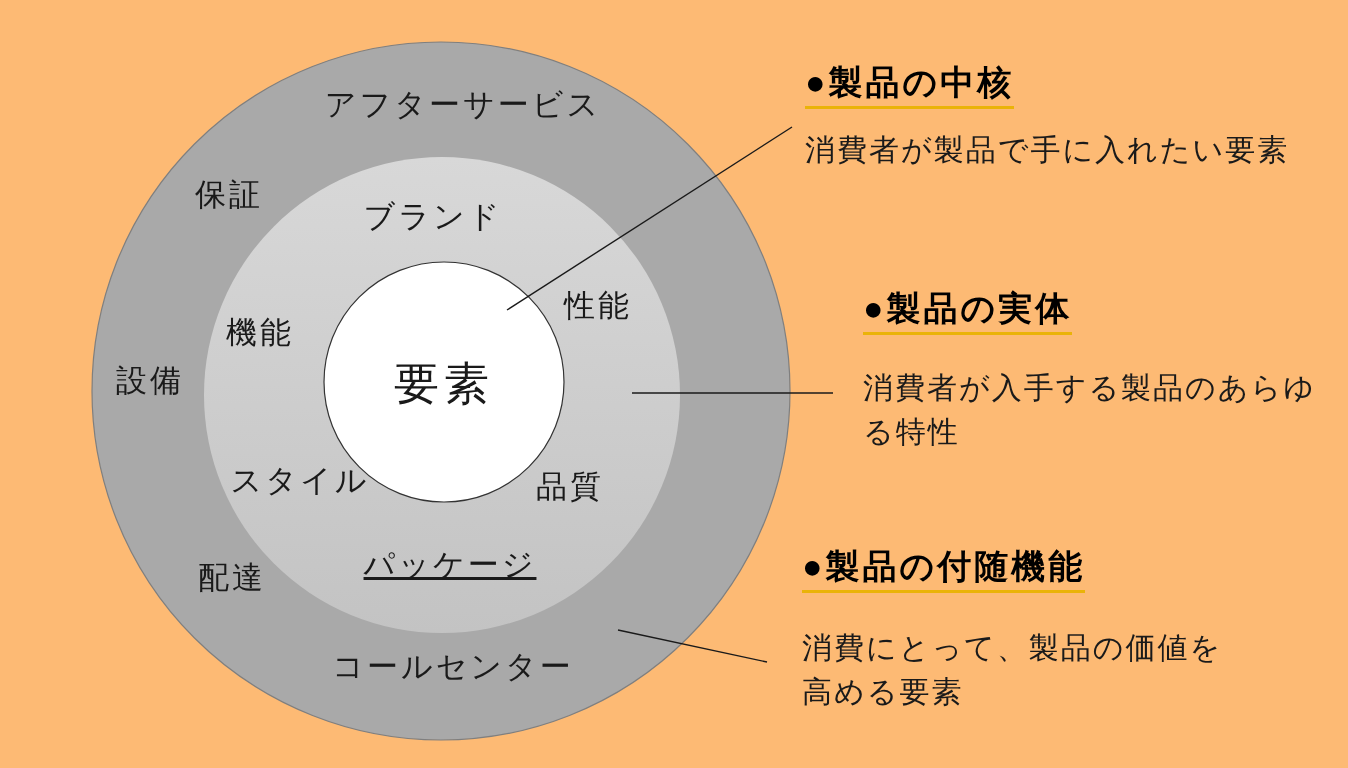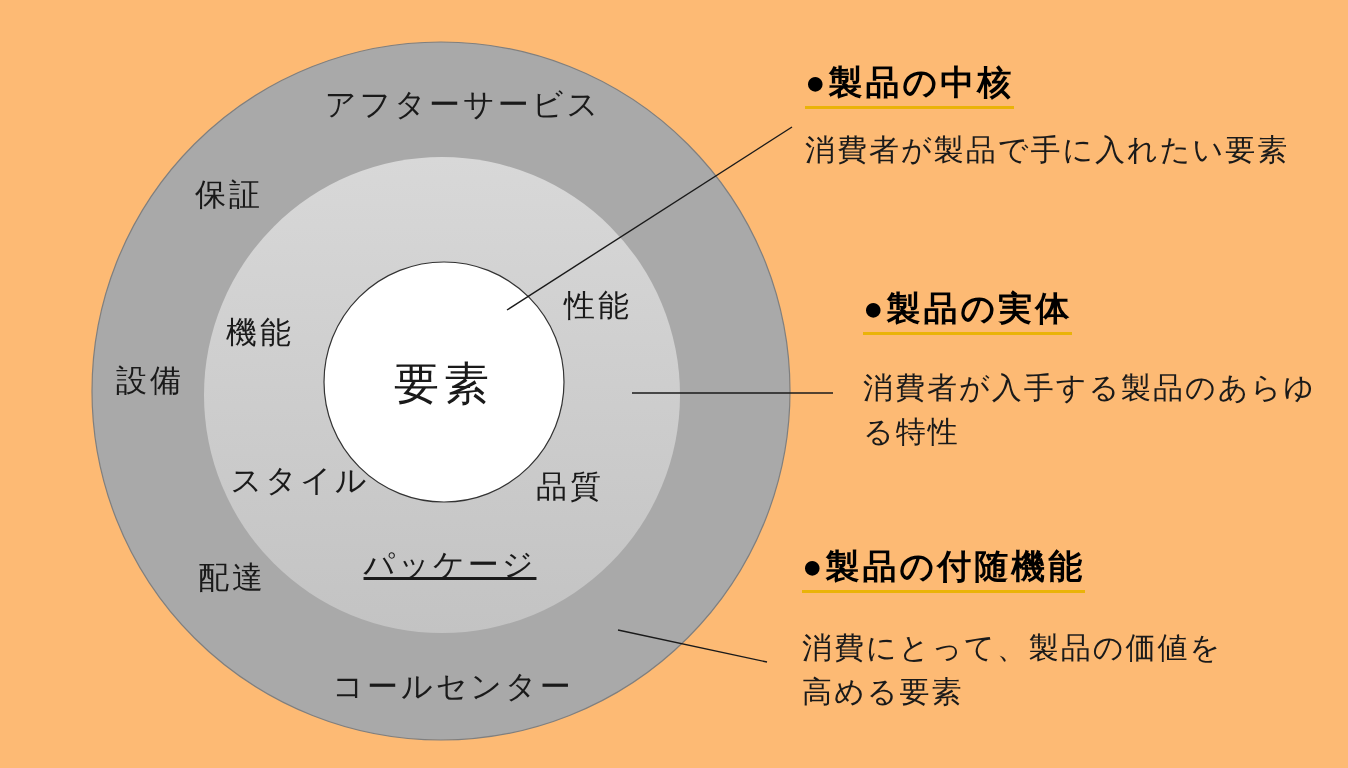--- a/index.html
+++ b/index.html
@@ -40,21 +40,21 @@
     letter-spacing: 5px;
     text-align: center;
     white-space: nowrap;
     color: #1a1a1a;
   }
   
   .lbl-after-service { left: 463px; top: 105px; }
   .lbl-warranty      { left: 229px; top: 195px; }
   .lbl-equipment     { left: 150px; top: 381px; }
   .lbl-delivery      { left: 232px; top: 578px; }
-  .lbl-call-center   { left: 453px; top: 687px; text-align: right; }
+  .lbl-call-center   { left: 453px; top: 667px; text-align: right; }
   .lbl-brand         { left: 433px; top: 217px; }
   .lbl-function      { left: 260px; top: 333px; }
   .lbl-performance   { left: 598px; top: 306px; }
   .lbl-style         { left: 291px; top: 481px; margin-left: 9px; }
   .lbl-quality       { left: 570px; top: 487px; }
   .lbl-package       { left: 450px; top: 565px; text-decoration: underline; }
   
   .annotation-heading {
     position: absolute;
     display: inline-block;
@@ -106,20 +106,21 @@
     <line x1="632" y1="393" x2="833" y2="393" stroke-width="1.4" stroke="#1a1a1a"></line>
     <line x1="618" y1="630" x2="767" y2="662" stroke-width="1.4" stroke="#1a1a1a"></line>
   </svg>
 
   <span class="ring-label lbl-after-service">アフターサービス</span>
   <span class="ring-label lbl-warranty">保証</span>
   <span class="ring-label lbl-equipment">設備</span>
   <span class="ring-label lbl-delivery">配達</span>
   <span class="ring-label lbl-call-center">コールセンター</span>
 
+  <span class="ring-label lbl-brand">ブランド</span>
   <span class="ring-label lbl-function">機能</span>
   <span class="ring-label lbl-performance">性能</span>
   <span class="ring-label lbl-style">スタイル</span>
   <span class="ring-label lbl-quality">品質</span>
   <span class="ring-label lbl-package">パッケージ</span>
 
   <div class="center-label">
     <div>要素</div>
   </div>
 

